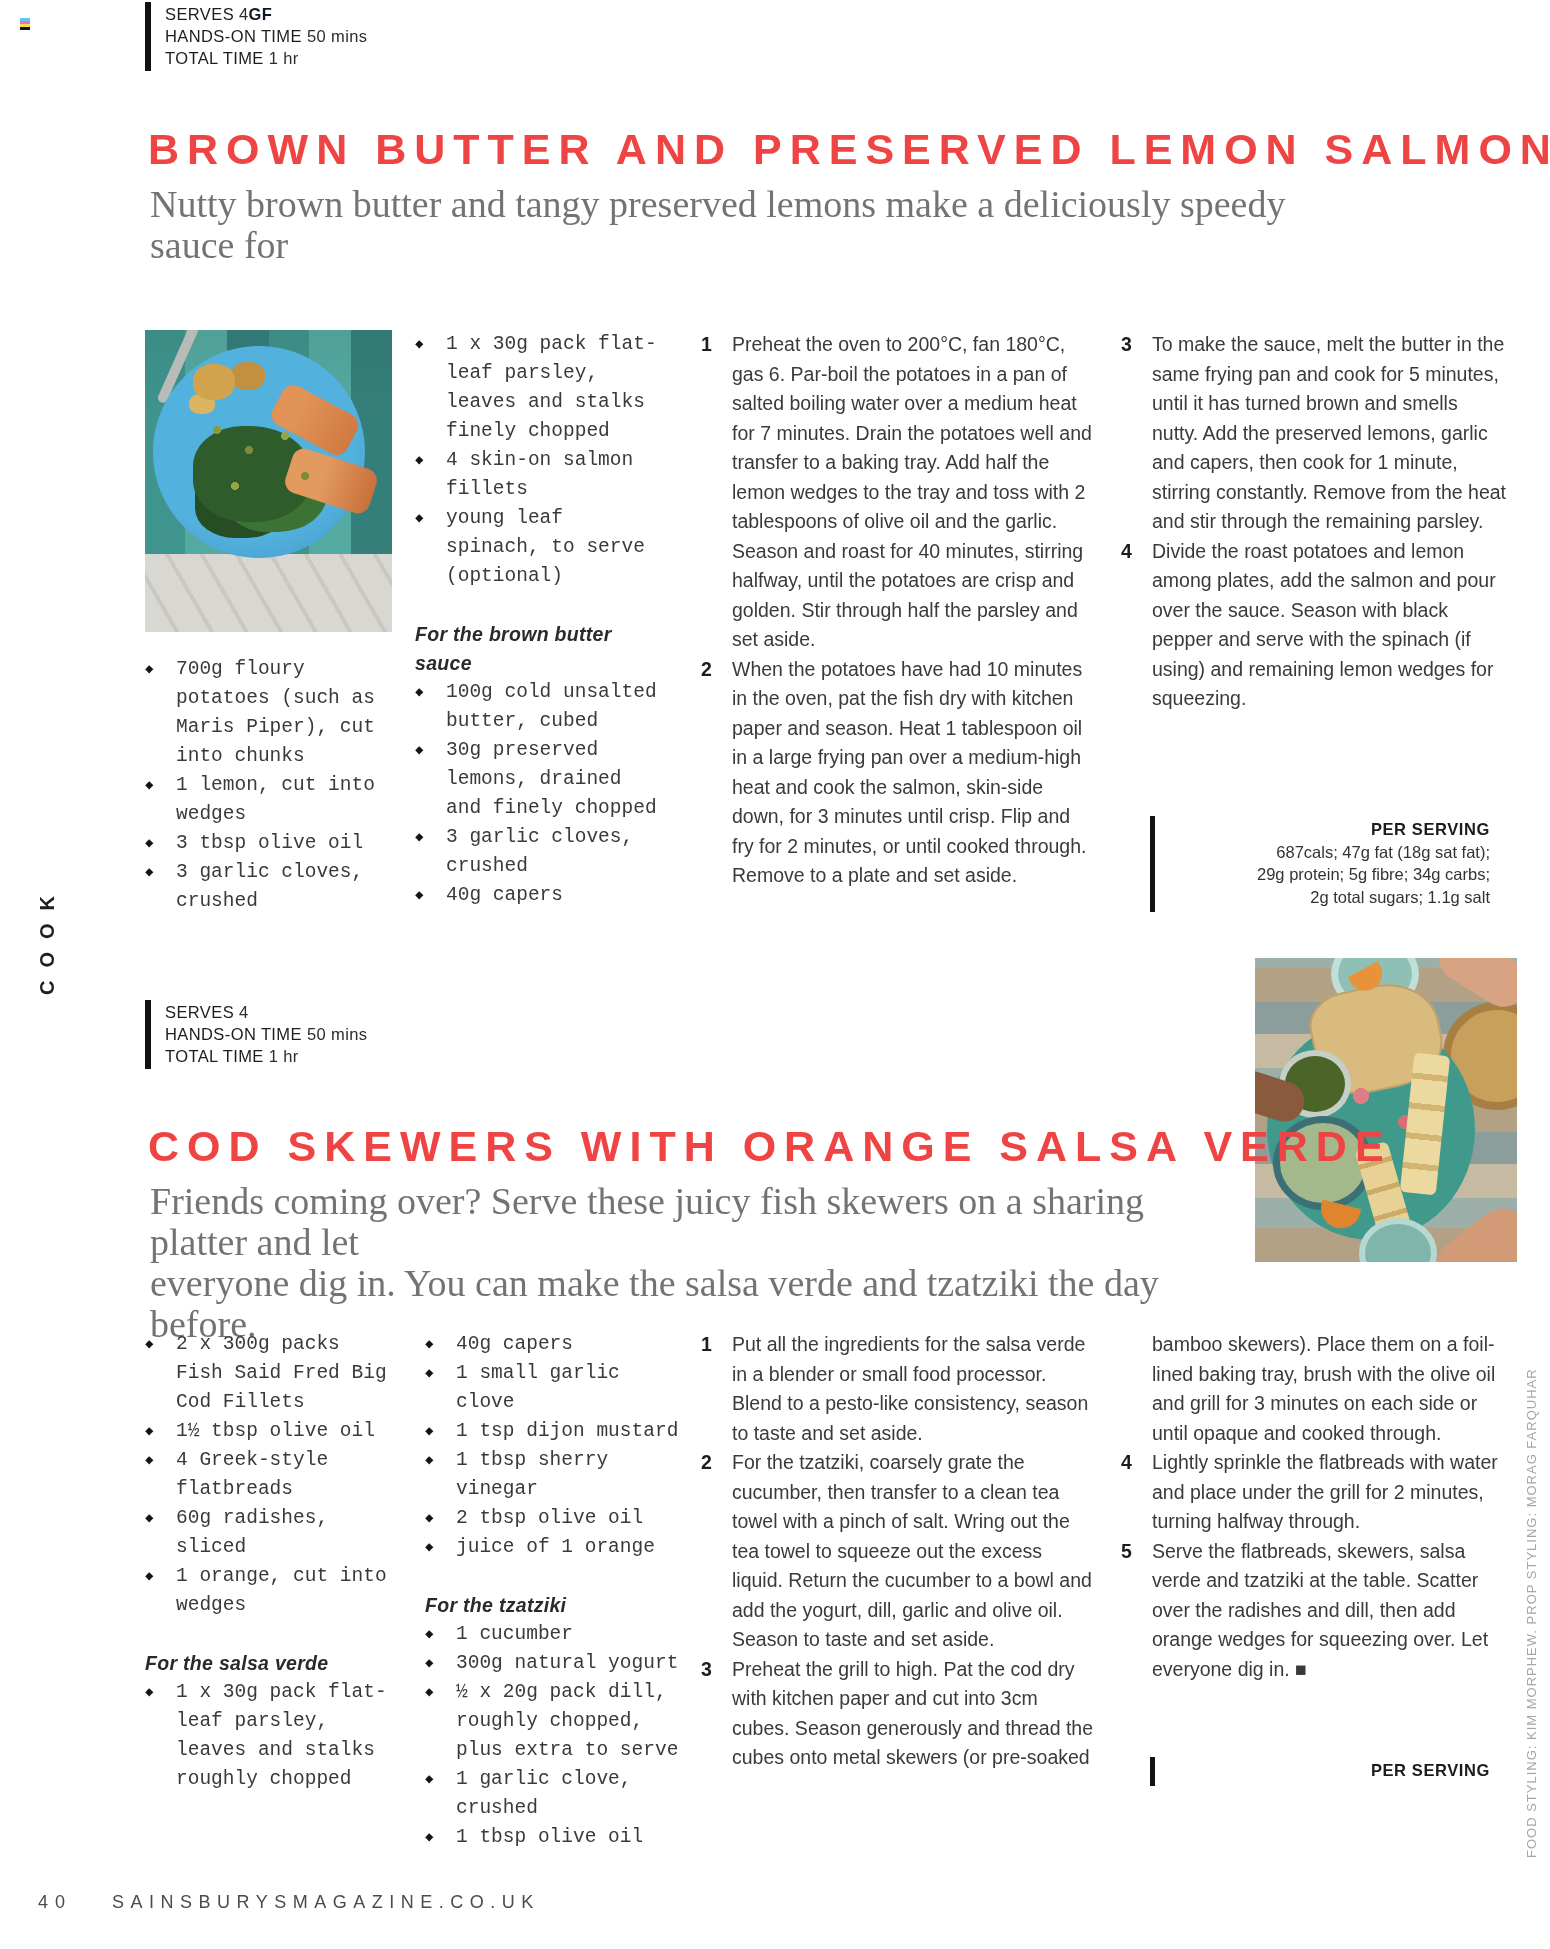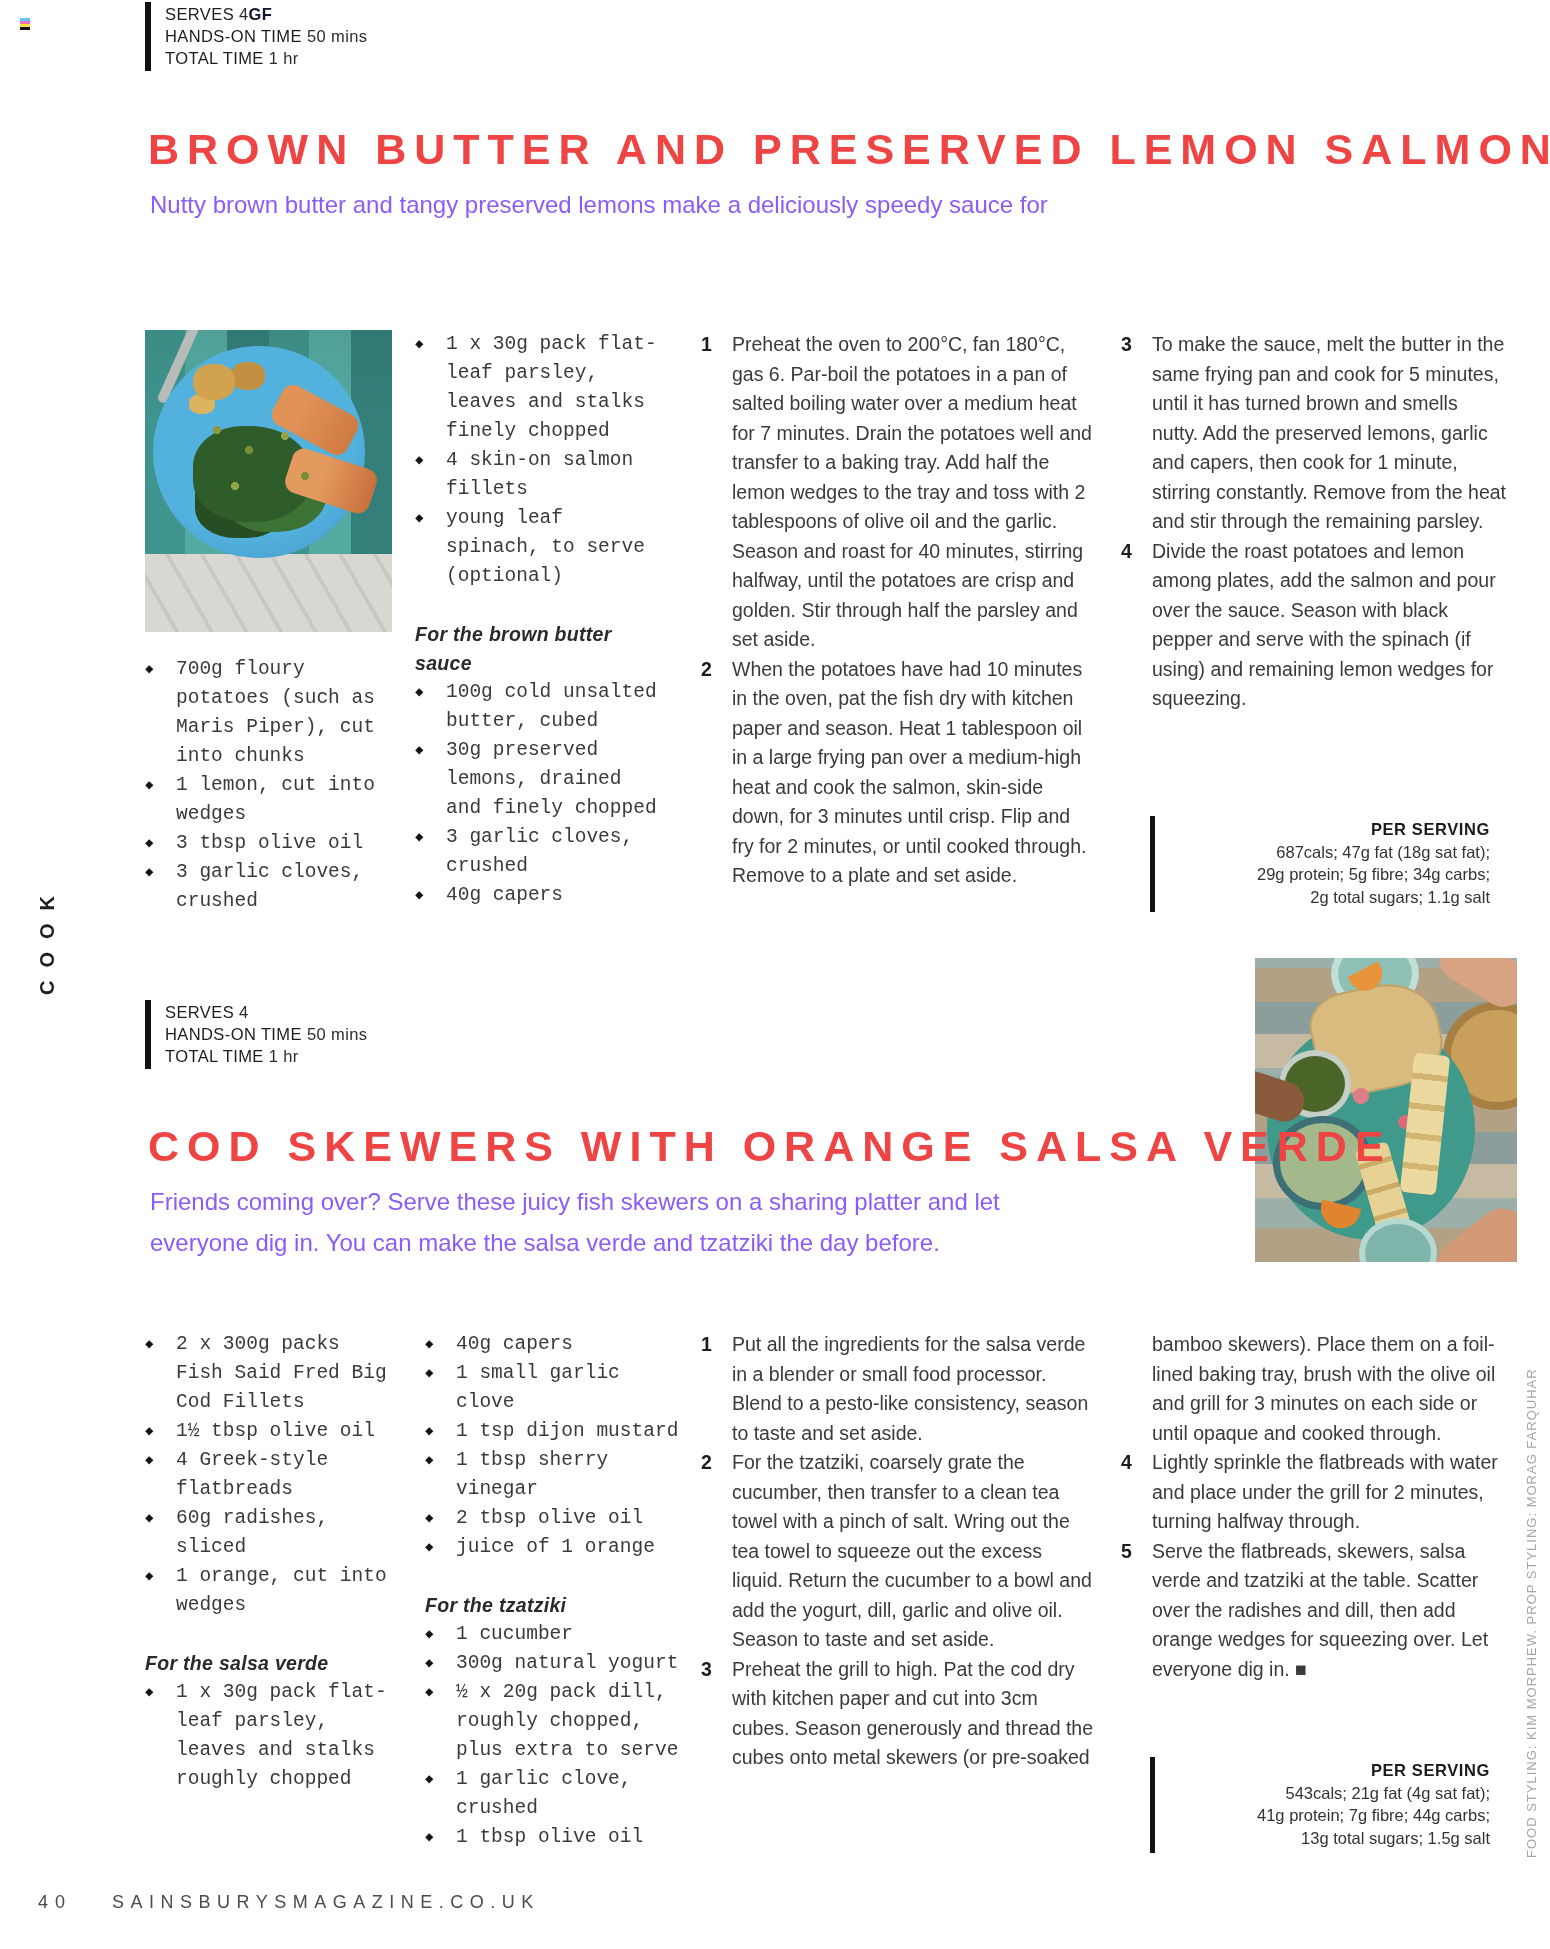--- a/index.html
+++ b/index.html
@@ -16,22 +16,22 @@
   
   .meta-block { border-left:6px solid #121212; padding:1px 0 2px 14px;
     font-size:16.5px; line-height:22px; color:#2c2c2c; letter-spacing:.4px; }
   .meta-block b { color:#1d1d1d; font-weight:normal; }
   .meta-badge { font-weight:bold; color:#0f172a; }
   .meta-badge:empty { display:none; }
 
   
   .recipe-title { font-weight:bold; font-size:43px; letter-spacing:8px;
     color:#ef4444; white-space:nowrap; }
-  .standfirst { font-family:Liberation Sans, sans-serif; font-size:24px;
-    line-height:41px; color:#8b5cf6; }
+  .standfirst { font-family:Liberation Serif, serif; font-size:38px;
+    line-height:41px; color:#737373; }
 
   
   .ing-col { font-size:19.5px; line-height:29px; color:#3a3a3a; }
   .ing-item { position:relative; padding-left:31px;font-family:Liberation Mono, monospace; }
   .ing-item::before { content:"◆"; position:absolute; left:0; top:0;
     font-size:14px; line-height:29px; color:#141414; }
   .ing-heading { font-weight:bold; font-style:italic; color:#2a2a2a;
     margin-top:29px; letter-spacing:.3px; }
   .ing-heading:empty { display:none; margin:0; }
 
@@ -332,26 +332,20 @@
       </div>
 
       <div class="step">
         <span class="num">5</span>
         <span>Serve the flatbreads, skewers, salsa verde and tzatziki at the table. Scatter over the radishes and dill, then add orange wedges for squeezing over. Let everyone dig in. ■</span>
       </div>
     </div>
 
   <div class="abs per-serving" style="left:1150px; top:1757px; width:320px;">
     <div class="ps-label">PER SERVING</div>
-    <div>
-
-    <div>543cals; 21g fat (4g sat fat);</div>
-        <div>41g protein; 7g fibre; 44g carbs;</div>
-        <div>13g total sugars; 1.5g salt</div>
-      </div>
   </div>
 
   <div class="abs" id="credit">FOOD STYLING: KIM MORPHEW. PROP STYLING: MORAG FARQUHAR</div>
 
   <div class="abs" id="footer">
     <span id="page-number">40</span>
     <span id="site-url">SAINSBURYSMAGAZINE.CO.UK</span>
   </div>
 
 </div>

